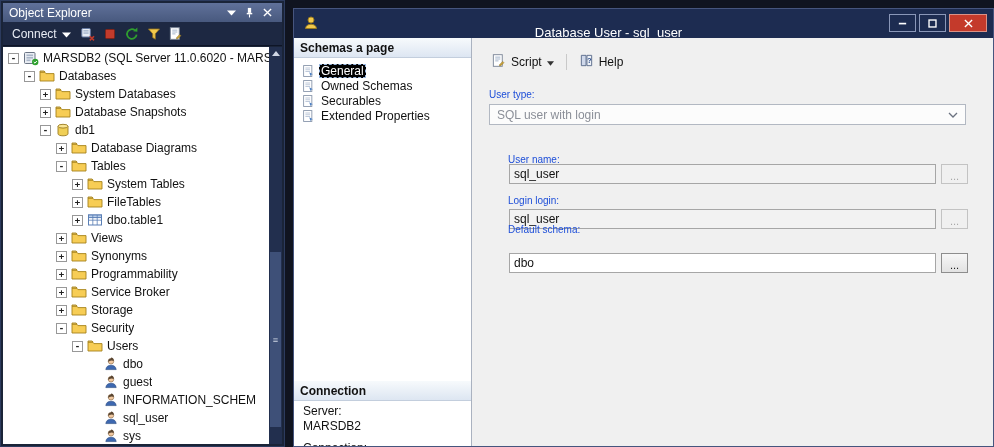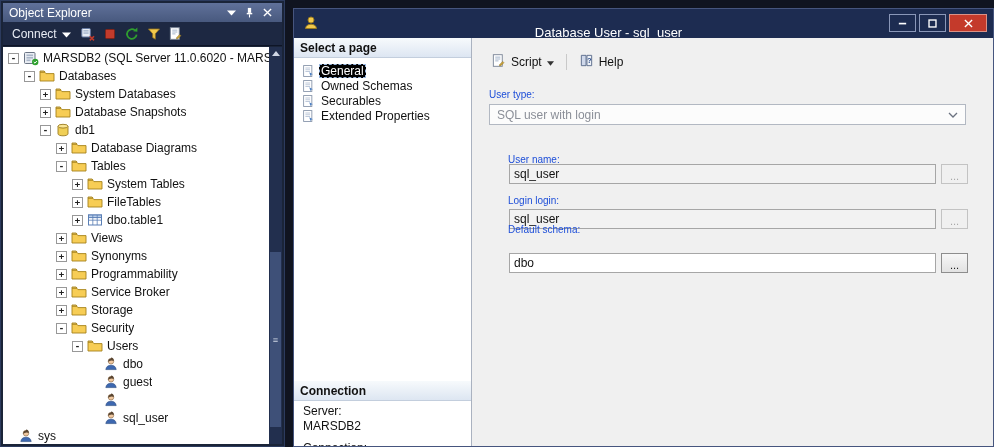--- a/index.html
+++ b/index.html
@@ -348,33 +348,34 @@
         </div>
         <div class="trow" style="padding-left: 85px;">
           <span class="exp none"></span>
           <span class="ticon">
             <svg width="16" height="16" viewBox="0 0 16 16">
               <circle cx="8" cy="5.2" r="2.8" fill="#f0c8a0" stroke="#8a6a4a" stroke-width=".6"></circle>
               <path d="M8 2.4c-1.6 0-2.8 1.2-2.8 2.8 0 .3 0 .5.1.7.7-.4 1.7-1.3 3.3-1.3.9 0 1.6.2 2.1.5 0-.1.1-.3.1-.7 0-1.6-1.2-2.8-2.8-2.8z" fill="#5a4632"></path>
               <path d="M2.8 13.6c.3-3 2.4-4.4 5.2-4.4s4.9 1.4 5.2 4.4z" fill="#3d68b0" stroke="#27477c" stroke-width=".6"></path>
             </svg>
           </span>
+          <span class="tlabel">INFORMATION_SCHEM</span>
         </div>
         <div class="trow" style="padding-left: 85px;">
           <span class="exp none"></span>
           <span class="ticon">
             <svg width="16" height="16" viewBox="0 0 16 16">
               <circle cx="8" cy="5.2" r="2.8" fill="#f0c8a0" stroke="#8a6a4a" stroke-width=".6"></circle>
               <path d="M8 2.4c-1.6 0-2.8 1.2-2.8 2.8 0 .3 0 .5.1.7.7-.4 1.7-1.3 3.3-1.3.9 0 1.6.2 2.1.5 0-.1.1-.3.1-.7 0-1.6-1.2-2.8-2.8-2.8z" fill="#5a4632"></path>
               <path d="M2.8 13.6c.3-3 2.4-4.4 5.2-4.4s4.9 1.4 5.2 4.4z" fill="#3d68b0" stroke="#27477c" stroke-width=".6"></path>
             </svg>
           </span>
           <span class="tlabel">sql_user</span>
         </div>
-        <div class="trow" style=" text-align: center;">
+        <div class="trow" style="padding-left: 85px; text-align: center;">
           <span class="exp none"></span>
           <span class="ticon">
             <svg width="16" height="16" viewBox="0 0 16 16">
               <circle cx="8" cy="5.2" r="2.8" fill="#f0c8a0" stroke="#8a6a4a" stroke-width=".6"></circle>
               <path d="M8 2.4c-1.6 0-2.8 1.2-2.8 2.8 0 .3 0 .5.1.7.7-.4 1.7-1.3 3.3-1.3.9 0 1.6.2 2.1.5 0-.1.1-.3.1-.7 0-1.6-1.2-2.8-2.8-2.8z" fill="#5a4632"></path>
               <path d="M2.8 13.6c.3-3 2.4-4.4 5.2-4.4s4.9 1.4 5.2 4.4z" fill="#3d68b0" stroke="#27477c" stroke-width=".6"></path>
             </svg>
           </span>
           <span class="tlabel">sys</span>
         </div>
@@ -411,21 +412,21 @@
             <svg width="9" height="9" viewBox="0 0 10 10">
               <path d="M1 1l8 8M9 1L1 9" stroke="#fff" stroke-width="1.5" fill="none"></path>
             </svg>
           </span>
       </span>
     </div>
 
     <div class="dlg-body">
 
       <aside class="dlg-left">
-        <div class="pane-header">Select a page</div>
+        <div class="pane-header">Schemas a page</div>
         <div class="pages" id="dlg-pages">
             <div class="prow">
               <span style="display: inline-flex;">
                 <svg width="14" height="14" viewBox="0 0 16 16">
                   <rect x="3" y="1.8" width="9.4" height="12.4" fill="#fff" stroke="#8593a8"></rect>
                   <path d="M5 4.6h5.4M5 6.6h5.4M5 8.6h5.4" stroke="#b3c0d4" stroke-width="1"></path>
                   <path d="M9.5 9.5l4 2.2-2.1.6-.5 2.1z" fill="#4a7ec2"></path>
                 </svg>
               </span>
               <span class="plabel selected">General</span>

